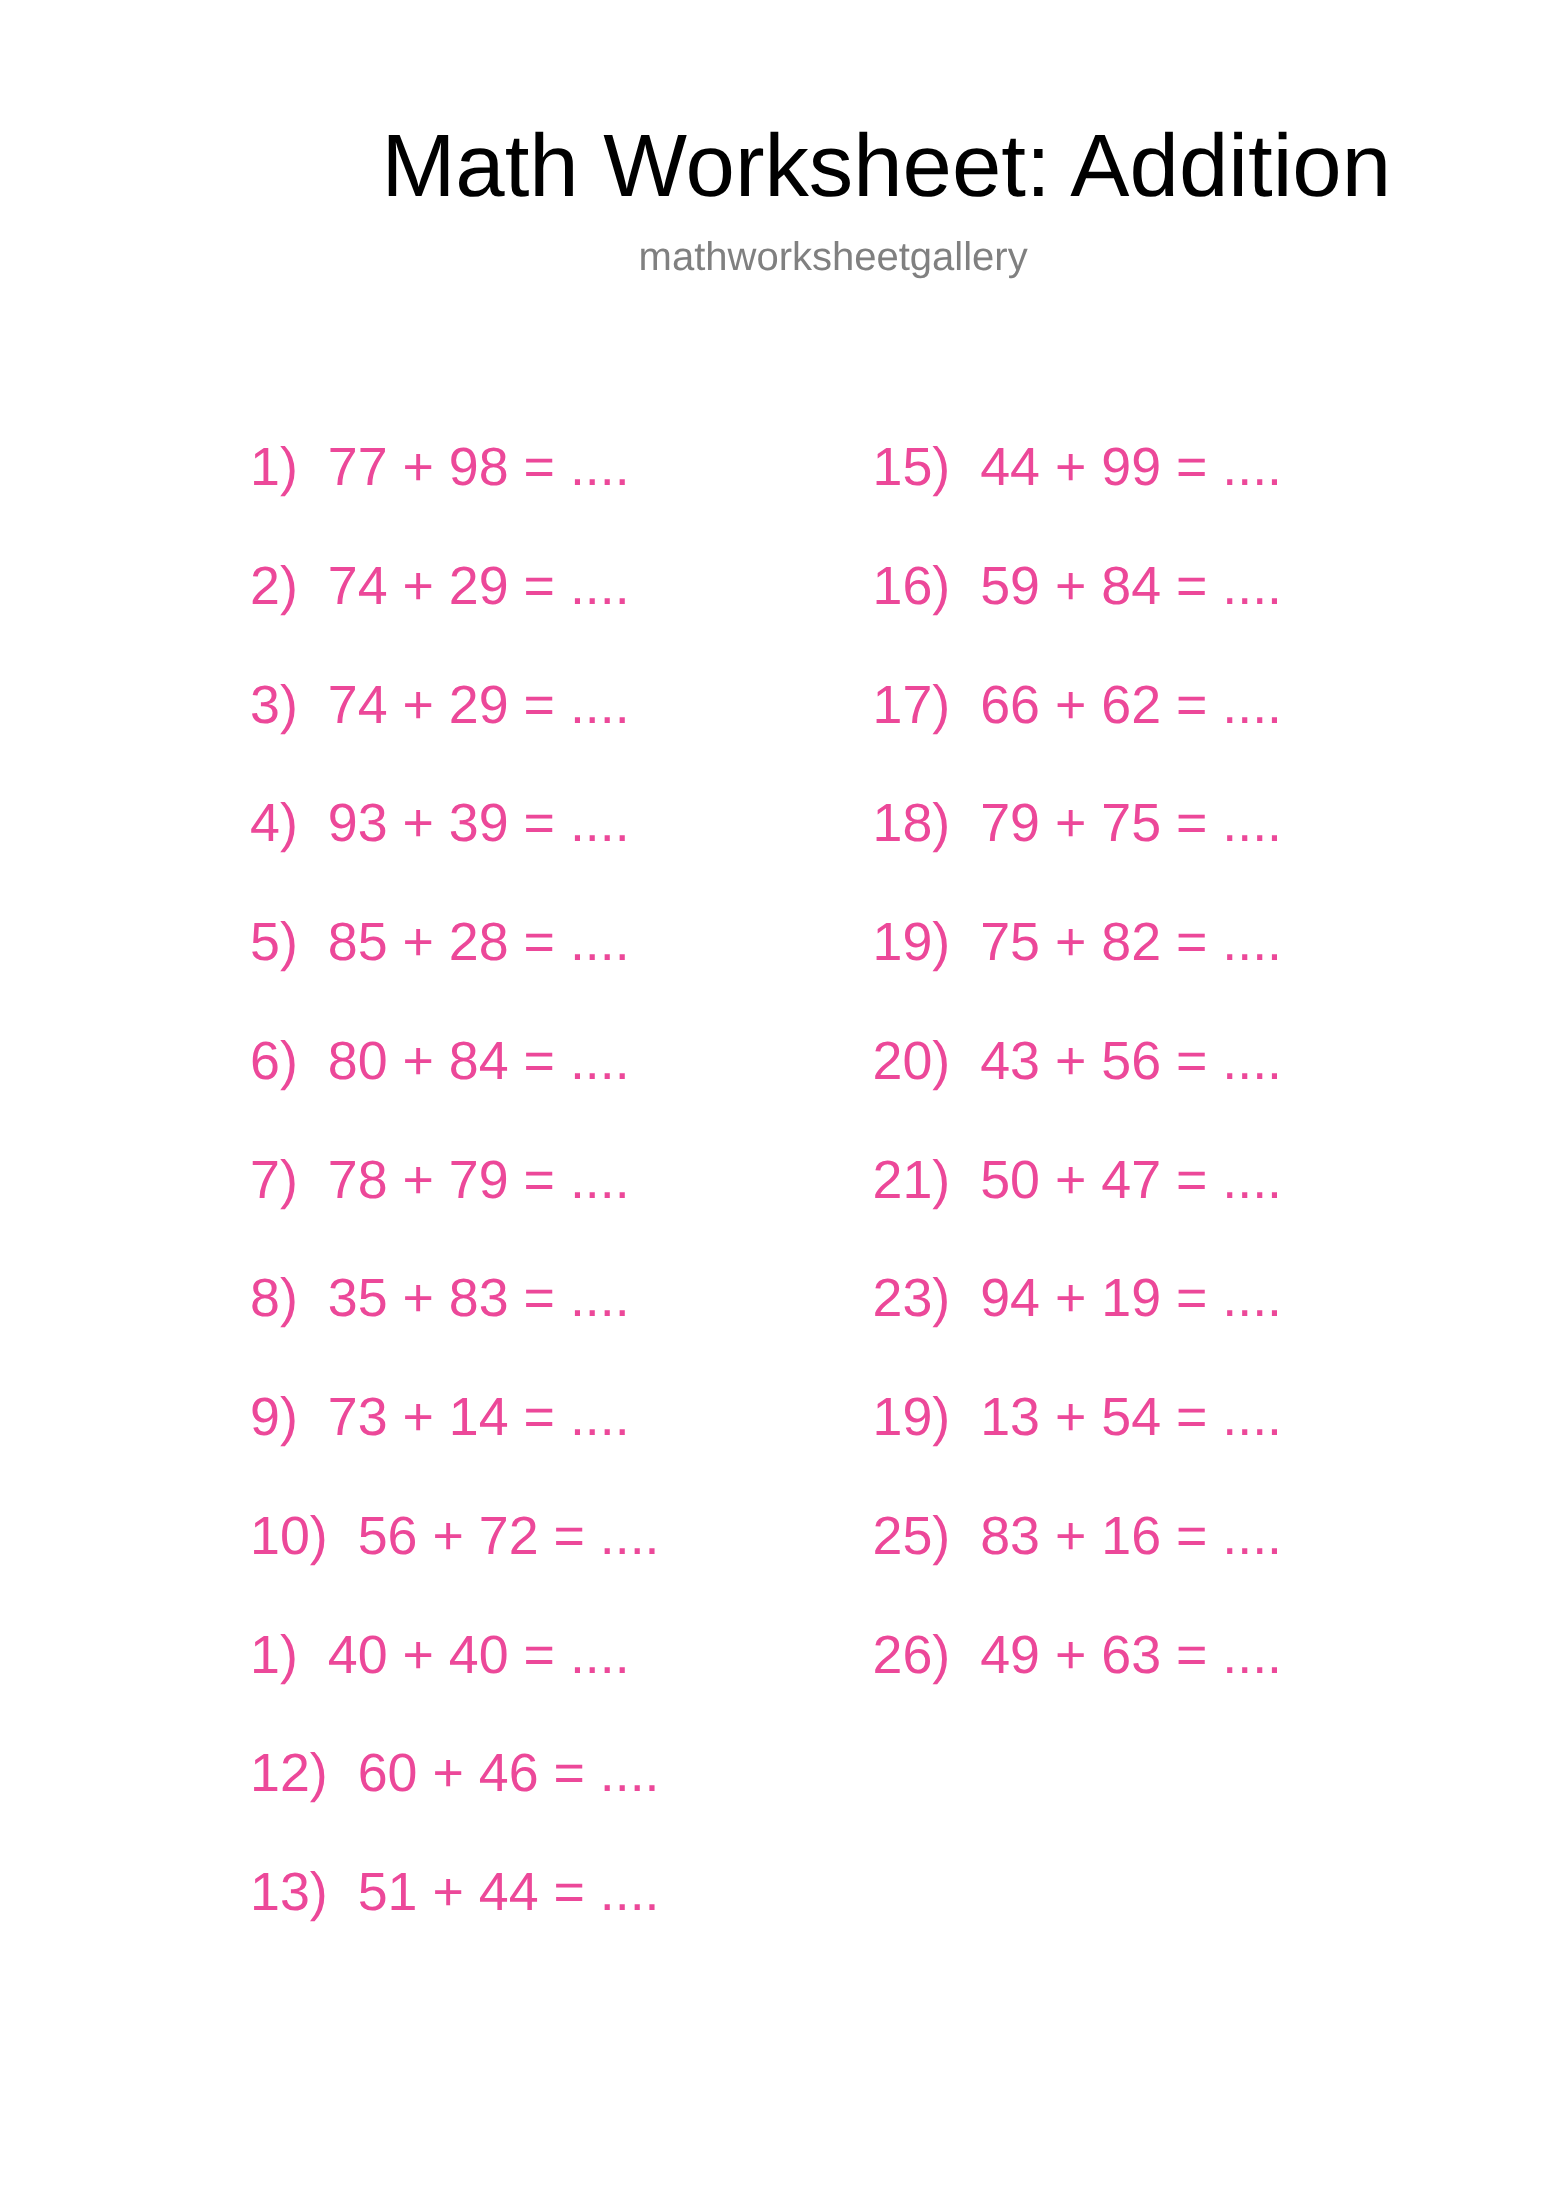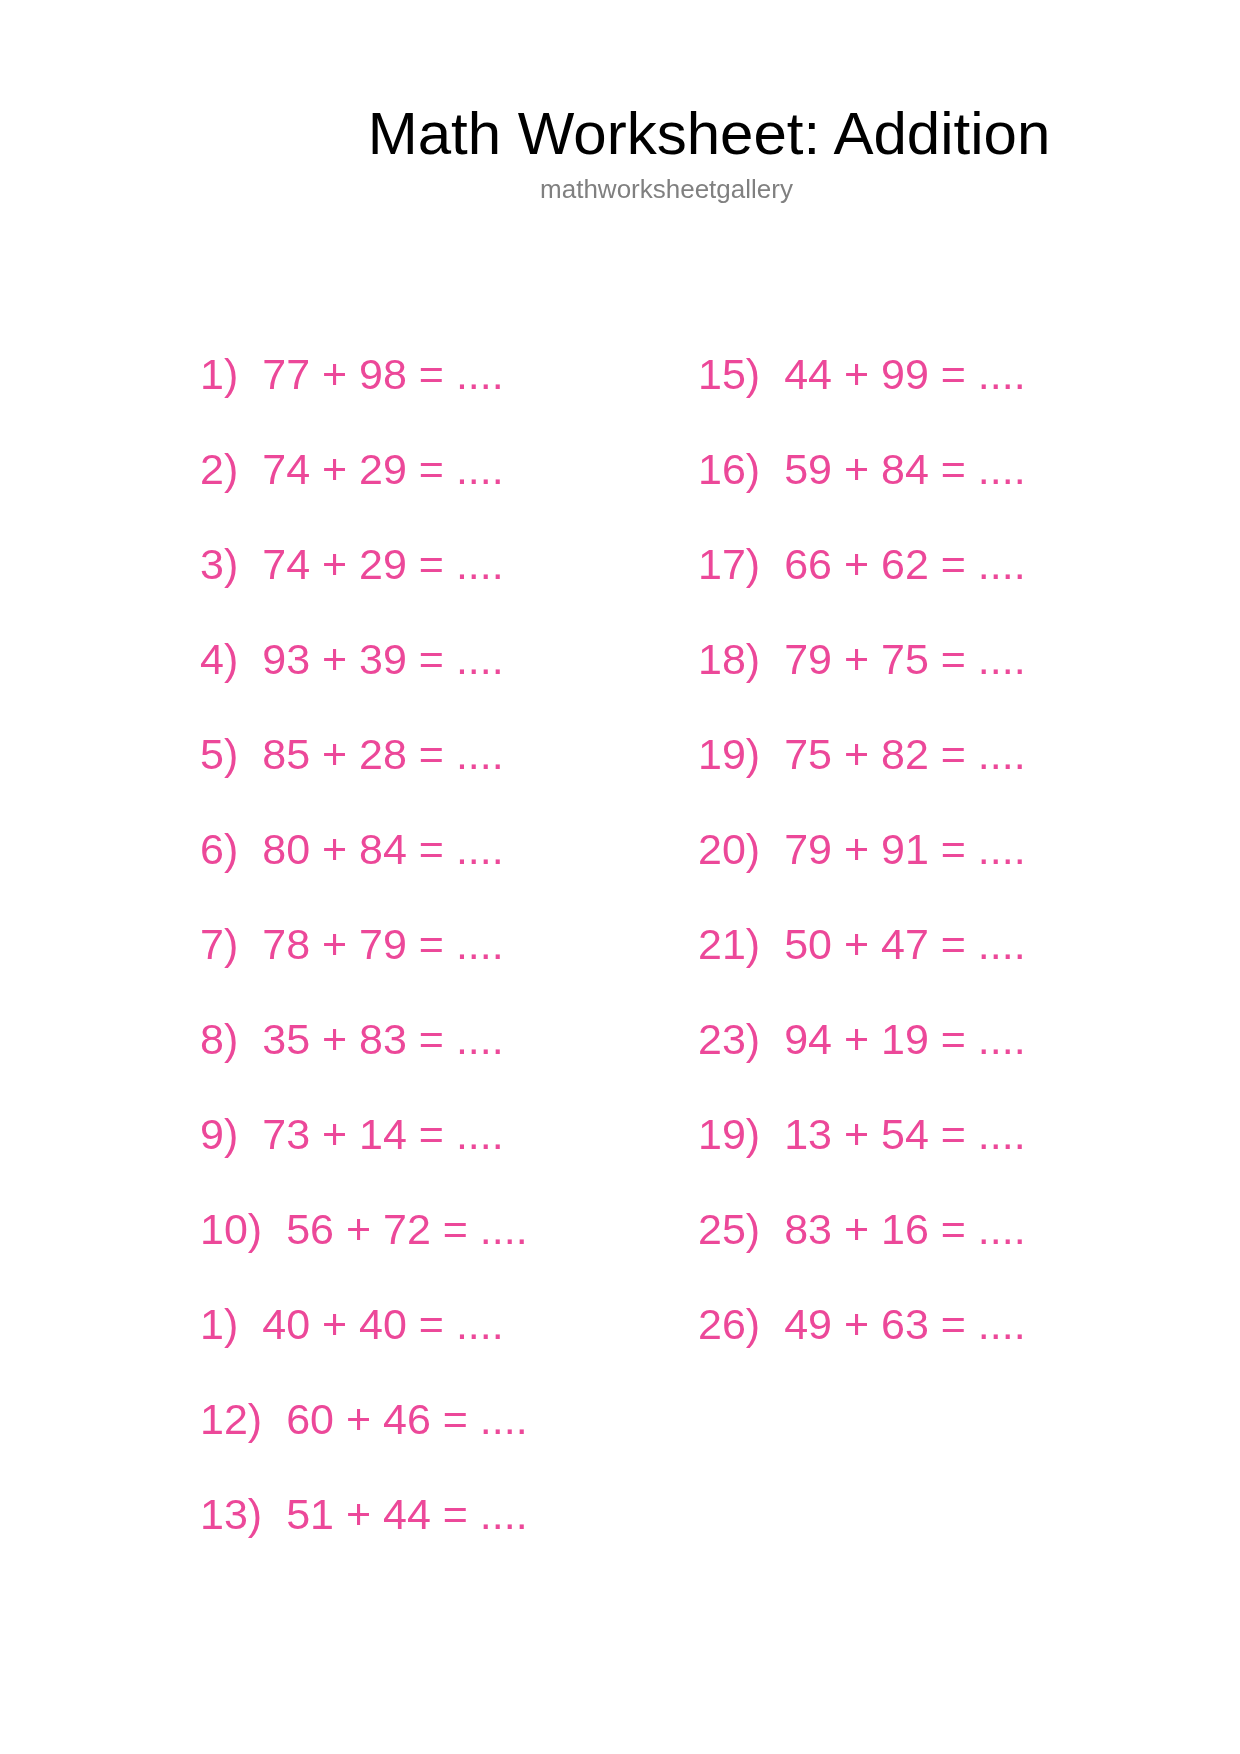--- a/index.html
+++ b/index.html
@@ -23,36 +23,36 @@
     background: #ffffff;
   }
   .title {
     position: absolute;
     left: 0;
     width: 1240px;
     top: 96px;
     text-align: center;
     padding-left: 178px;
     box-sizing: border-box;
-    font-size: 60px;
+    font-size: 71px;
     line-height: 76px;
     font-weight: normal;
     color: #000000;
     margin: 0;
     white-space: nowrap;
   }
   .subtitle {
     position: absolute;
     left: 0;
     width: 1240px;
-    top: 164px;
+    top: 180px;
     text-align: center;
     padding-left: 93px;
     box-sizing: border-box;
-    font-size: 26px;
+    font-size: 32px;
     line-height: 50px;
     color: #808080;
     margin: 0;
     white-space: nowrap;
   }
   .column {
     position: absolute;
     top: 344px;
   }
   .column.left { left: 200px; }
@@ -89,20 +89,20 @@
     <div class="problem"><span class="num">12)</span><span class="expr">60 + 46 = ....</span></div>
     <div class="problem"><span class="num">13)</span><span class="expr">51 + 44 = ....</span></div>
   </div>
 
   <div class="column right">
     <div class="problem"><span class="num">15)</span><span class="expr">44 + 99 = ....</span></div>
     <div class="problem"><span class="num">16)</span><span class="expr">59 + 84 = ....</span></div>
     <div class="problem"><span class="num">17)</span><span class="expr">66 + 62 = ....</span></div>
     <div class="problem"><span class="num">18)</span><span class="expr">79 + 75 = ....</span></div>
     <div class="problem"><span class="num">19)</span><span class="expr">75 + 82 = ....</span></div>
-    <div class="problem"><span class="num">20)</span><span class="expr">79 + 91 = ....</span></div>
+    <div class="problem"><span class="num">20)</span><span class="expr">43 + 56 = ....</span></div>
     <div class="problem"><span class="num">21)</span><span class="expr">50 + 47 = ....</span></div>
     <div class="problem"><span class="num">23)</span><span class="expr">94 + 19 = ....</span></div>
     <div class="problem"><span class="num">19)</span><span class="expr">13 + 54 = ....</span></div>
     <div class="problem"><span class="num">25)</span><span class="expr">83 + 16 = ....</span></div>
     <div class="problem"><span class="num">26)</span><span class="expr">49 + 63 = ....</span></div>
   </div>
 </div>
 
 </body></html>

